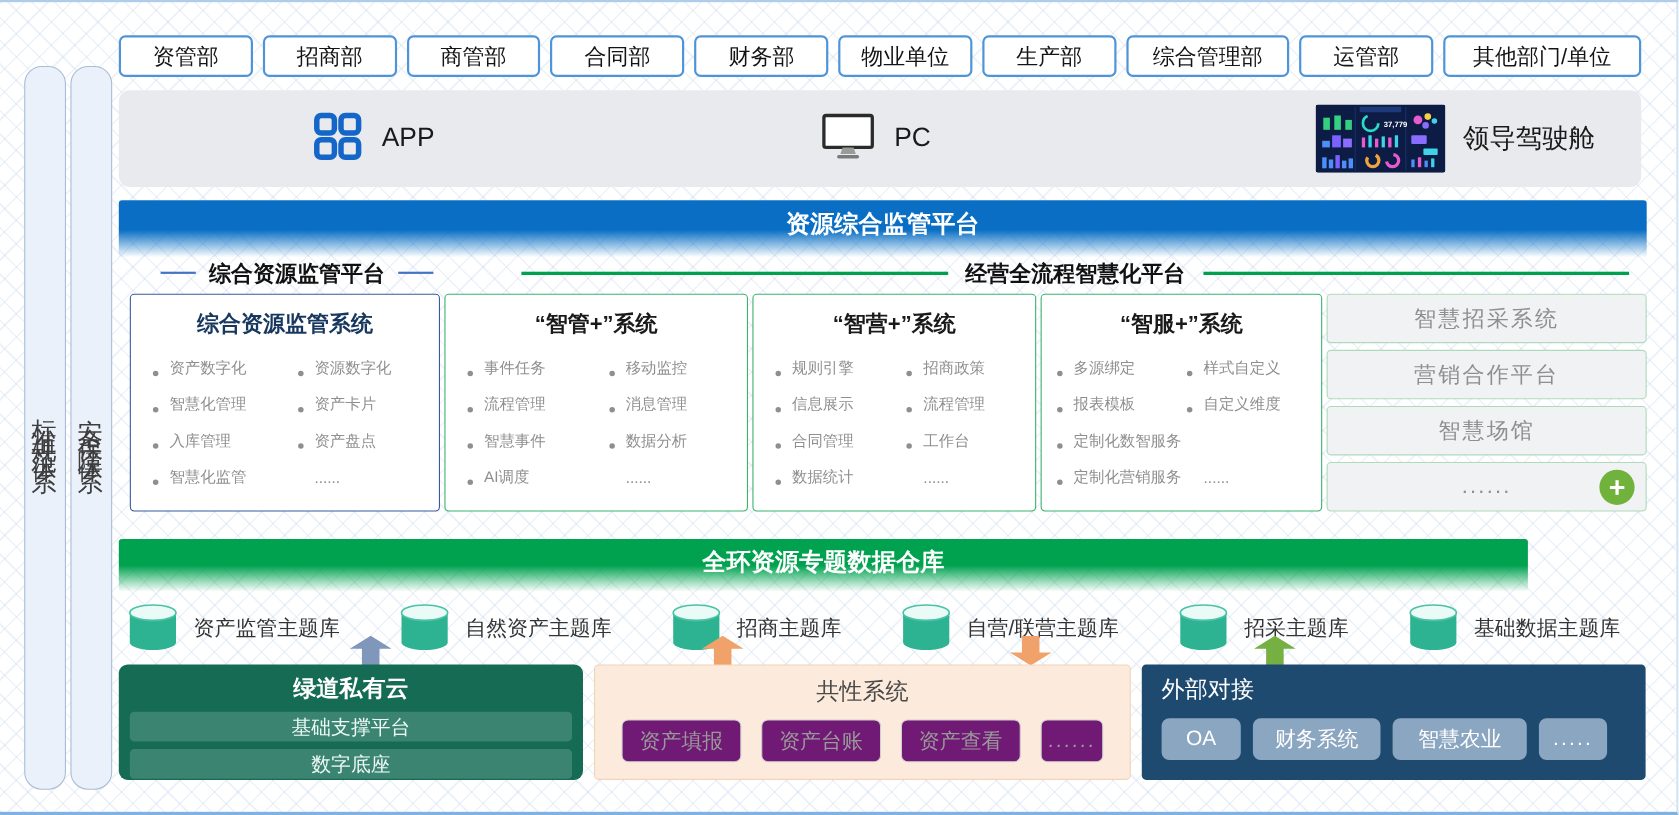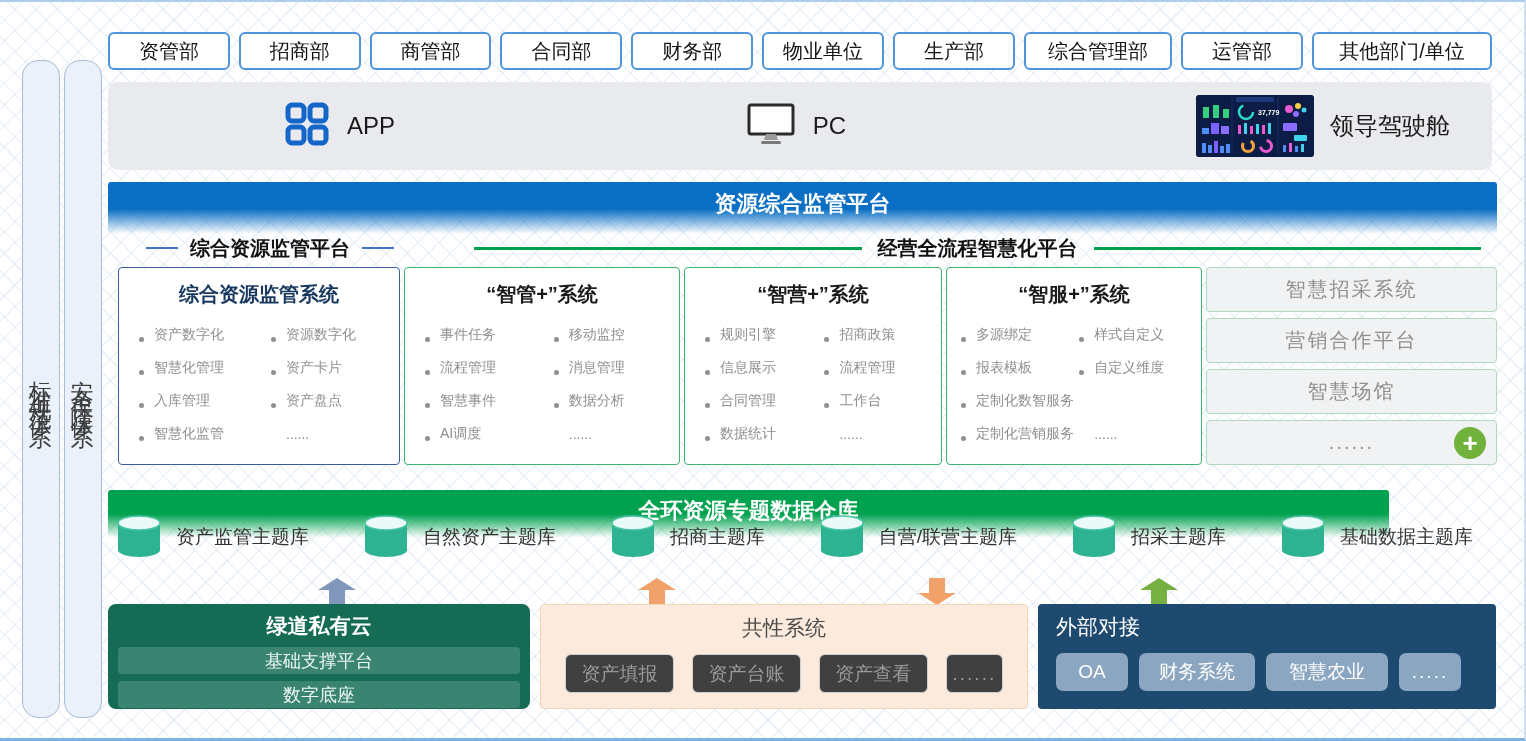--- a/index.html
+++ b/index.html
@@ -55,39 +55,39 @@
   .side-box{flex:1;background:#f1f2f3;border:1px solid #aed9bc;border-radius:4px;display:flex;align-items:center;
     justify-content:center;font-size:20px;color:#8f8f8f;position:relative;letter-spacing:2px;}
   .plus-btn{position:absolute;right:10px;top:50%;transform:translateY(-50%);width:32px;height:32px;border-radius:50%;
     background:#71b23c;color:#fff;font-size:26px;font-weight:bold;display:flex;align-items:center;justify-content:center;
     line-height:1;cursor:pointer;letter-spacing:0;}
   
   .warehouse-banner{position:absolute;left:108px;top:488px;width:1281px;height:48px;border-radius:3px;
     background:linear-gradient(180deg,#00a24f 0%,#00a24f 50%,rgba(255,255,255,0) 100%);
     text-align:center;color:#fff;font-size:22px;font-weight:bold;padding-top:6px;}
   
-  .db-row{position:absolute;left:108px;top:512px;width:1389px;height:54px;display:flex;justify-content:space-between;
-    align-items:flex-start;padding:0 24px 0 8px;}
+  .db-row{position:absolute;left:108px;top:538px;width:1389px;height:54px;display:flex;justify-content:space-between;
+    align-items:flex-end;padding:0 24px 0 8px;}
   .db-group{display:flex;align-items:center;gap:14px;}
   .db-label{font-size:19px;color:#333;white-space:nowrap;}
   
   .arrow{position:absolute;top:576px;width:38px;height:27px;}
   .arrow .shape{width:100%;height:100%;
     clip-path:polygon(50% 0%,100% 44%,71% 44%,71% 100%,29% 100%,29% 44%,0% 44%);}
   .arrow.down .shape{transform:scaleY(-1);}
   
   .cloud{position:absolute;left:108px;top:602px;width:422px;height:105px;background:#156b53;border-radius:8px;padding:8px 10px 0;}
   .cloud-title{text-align:center;color:#fff;font-size:21px;font-weight:bold;}
   .cloud-layer{margin-top:7px;height:27px;background:#3a8471;border-radius:4px;color:#eef9f5;font-size:18px;
     display:flex;align-items:center;justify-content:center;}
   .common{position:absolute;left:540px;top:602px;width:488px;height:105px;background:#fcebdc;border:1px solid #f3d4b7;
     border-radius:4px;padding:9px 24px 0;}
   .common-title{text-align:center;color:#4a4a4a;font-size:21px;}
   .common-items{display:flex;gap:18px;margin-top:12px;}
-  .common-chip{flex:1.2;height:39px;background:#404040;border:1px solid #cfcfcf;border-radius:6px;color:#999;
+  .common-chip{flex:1.2;height:39px;background:#701a75;border:1px solid #cfcfcf;border-radius:6px;color:#999;
     font-size:19px;display:flex;align-items:center;justify-content:center;white-space:nowrap;}
   .common-chip.dots{flex:0.62;letter-spacing:2px;}
   .external{position:absolute;left:1038px;top:602px;width:458px;height:105px;background:#1e4a70;border-radius:4px;padding:9px 18px 0;}
   .external-title{color:#fff;font-size:21px;}
   .external-items{display:flex;gap:11px;margin-top:12px;}
   .ext-chip{height:38px;background:#8ba6c0;border-radius:7px;color:#fff;font-size:19px;display:flex;align-items:center;
     justify-content:center;white-space:nowrap;padding:0 10px;}
   .ext-chip.c1{flex:0 0 72px;}.ext-chip.c2{flex:0 0 116px;}.ext-chip.c3{flex:0 0 122px;}.ext-chip.c4{flex:0 0 62px;letter-spacing:2px;}
 </style>
 </head>

